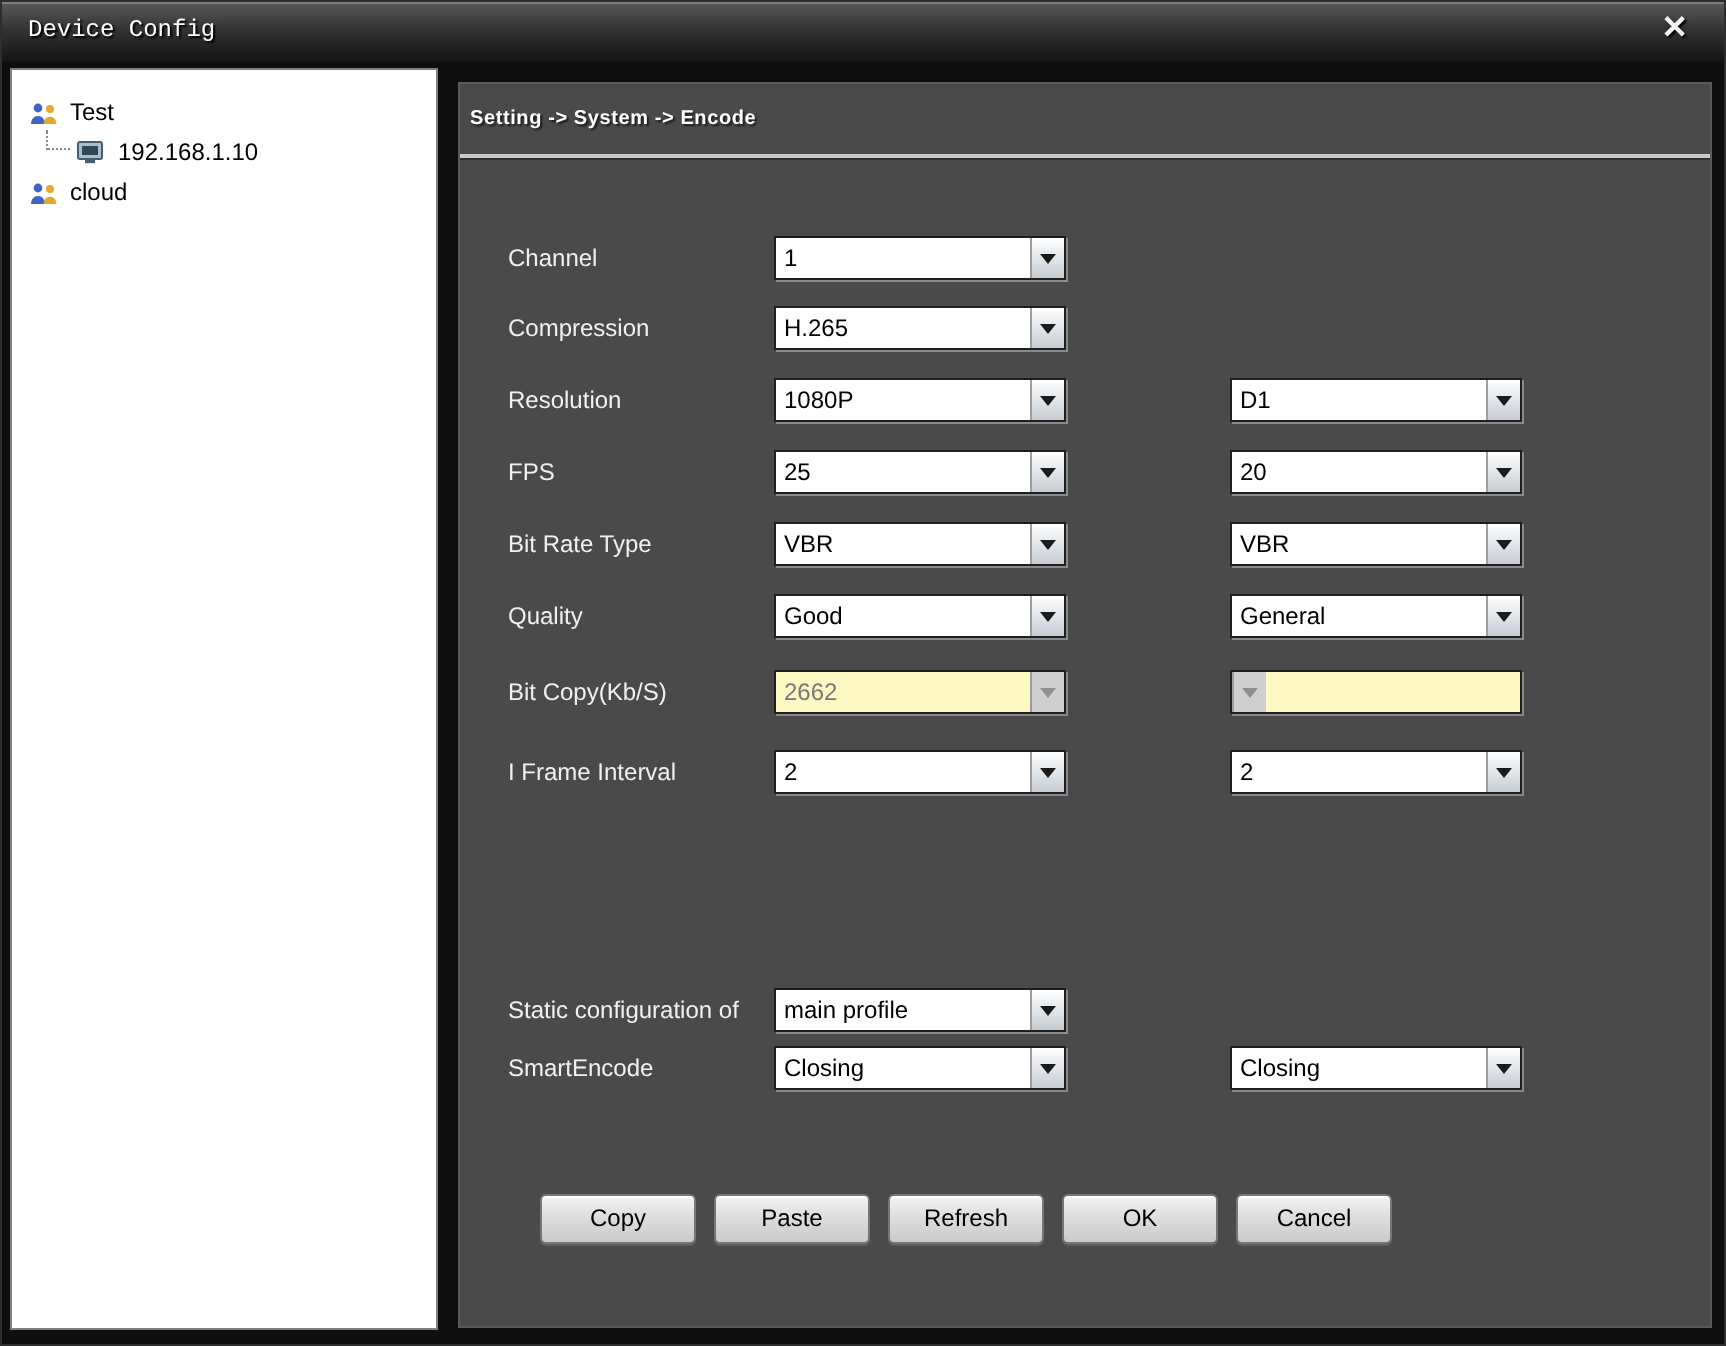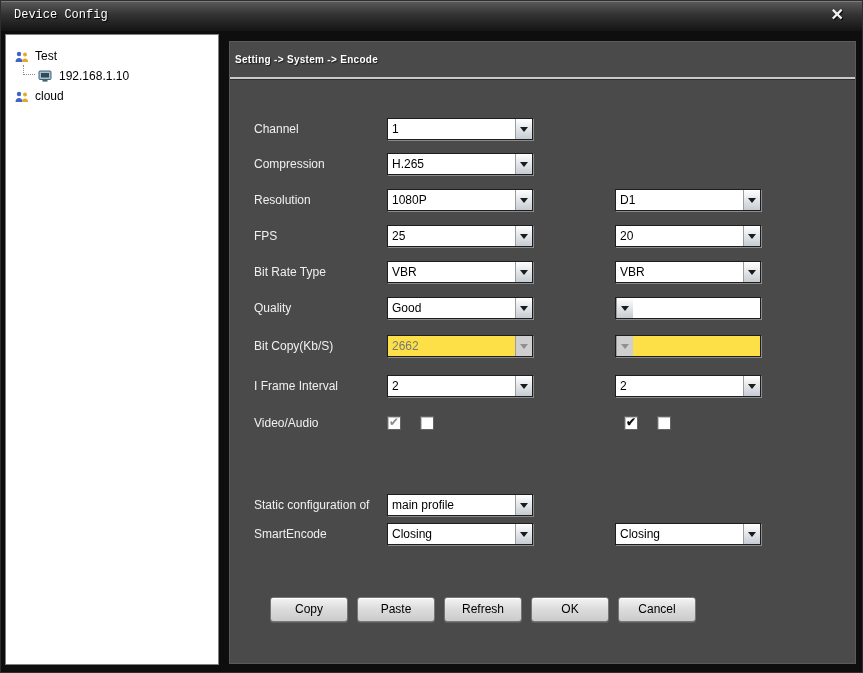--- a/index.html
+++ b/index.html
@@ -76,21 +76,21 @@
     width:17px; border-left:1px solid #9c9c9c;
     background:linear-gradient(180deg,#ffffff,#e2e6ea 50%,#c6ccd3);
     display:flex; align-items:center; justify-content:center;
   }
   .combo .arrow::after {
     content:""; width:0; height:0;
     border:4px solid transparent; border-top:5px solid #1b1b1b;
     transform:translateY(2px);
   }
   .combo.second { margin-left:82px; }
-  .combo.disabled { background:#fde047; }
+  .combo.disabled { background:#fef9c3; }
   .combo.disabled .val { color:#787878; }
   .combo.disabled .arrow { background:#cfcfcf; }
   .combo.disabled .arrow::after { border-top-color:#8f8f8f; }
 
   
   .checkbox {
     width:14px; height:14px; background:#ffffff;
     border:1px solid #646464; box-shadow:inset 1px 1px 0 #c2c2c2;
     position:relative; display:inline-block;
   }
@@ -215,20 +215,21 @@
       </div>
     </div>
 
     <div class="row" style="top:255px">
       <span class="flabel">Quality</span>
       <div class="combo">
         <span class="val">Good</span>
         <span class="arrow"></span>
       </div>
       <div class="combo second">
+        <span class="val">General</span>
         <span class="arrow"></span>
       </div>
     </div>
 
     <div class="row" style="top:293px">
       <span class="flabel">Bit Copy(Kb/S)</span>
       <div class="combo disabled">
         <span class="val">2662</span>
         <span class="arrow"></span>
       </div>
@@ -242,27 +243,20 @@
       <div class="combo">
         <span class="val">2</span>
         <span class="arrow"></span>
       </div>
       <div class="combo second">
         <span class="val">2</span>
         <span class="arrow"></span>
       </div>
     </div>
 
-    <div class="row" style="top:370px">
-      <span class="flabel">Video/Audio</span>
-      <span class="checkbox gap dim checked"></span>
-      <span class="checkbox"></span>
-      <span class="checkbox col2 gap checked"></span>
-      <span class="checkbox"></span>
-    </div>
 
     <div class="row" style="top:452px">
       <span class="flabel">Static configuration of</span>
       <div class="combo">
         <span class="val">main profile</span>
         <span class="arrow"></span>
       </div>
     </div>
 
     <div class="row" style="top:481px">

